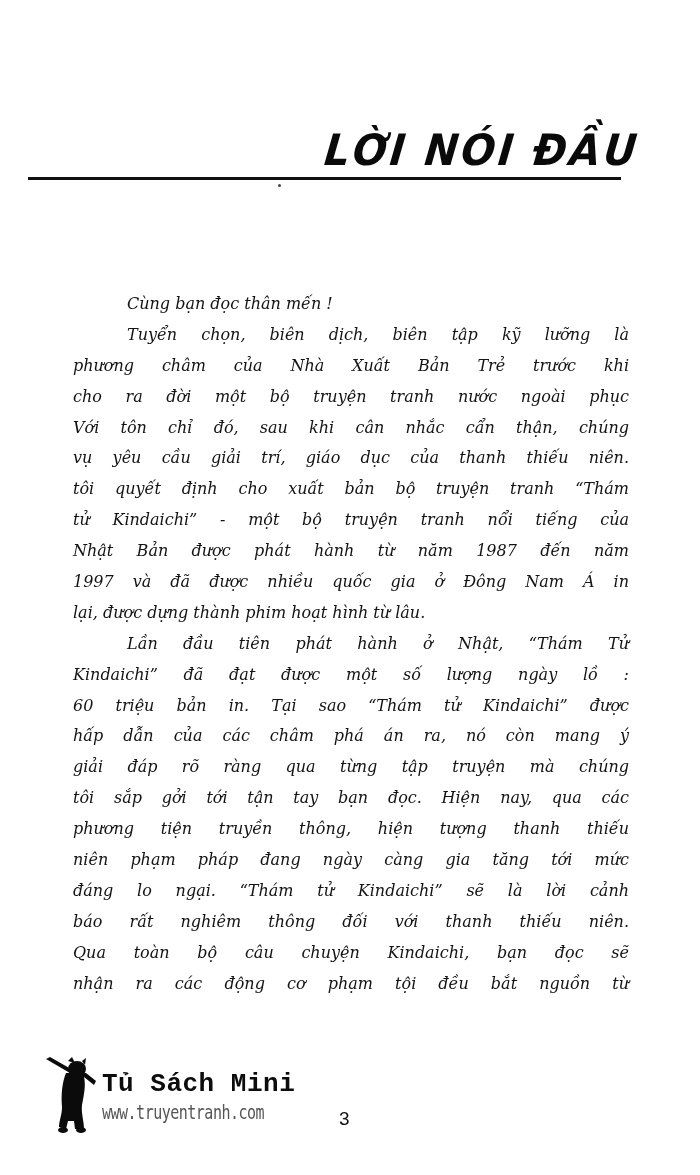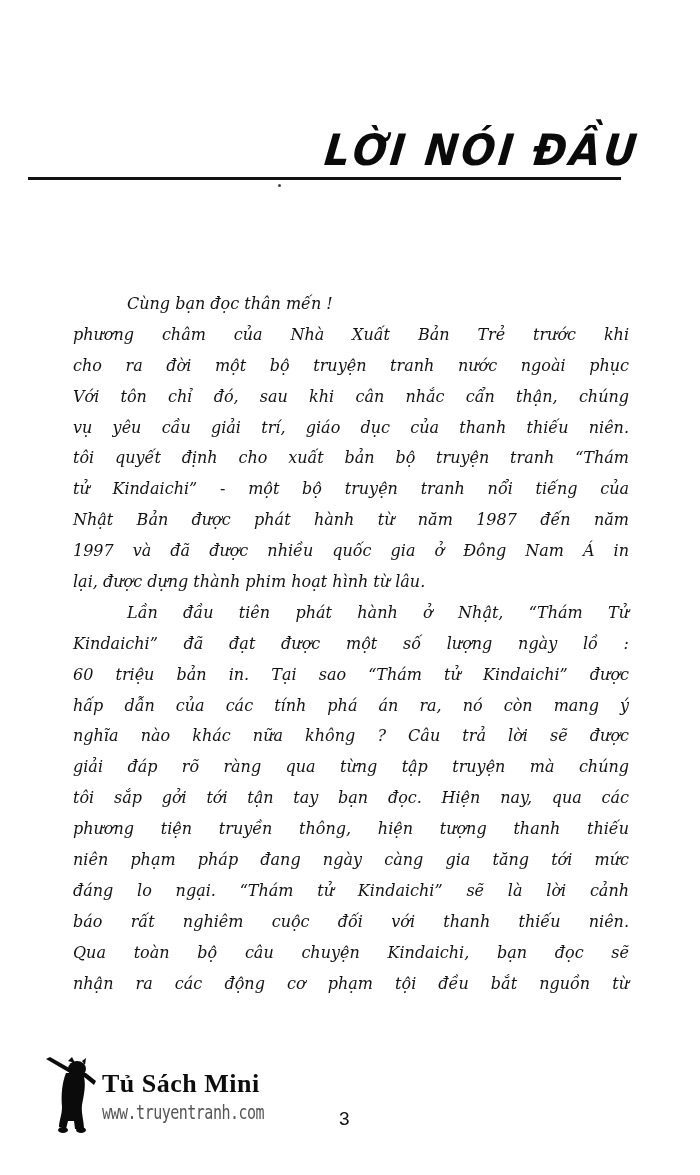--- a/index.html
+++ b/index.html
@@ -89,21 +89,21 @@
       position: absolute;
       left: 0;
       top: 0;
       width: 64px;
       height: 80px;
     }
     .logo-title {
       position: absolute;
       left: 58px;
       top: 14px;
-      font-family: Liberation Serif, serif;
+      font-family: Liberation Mono, monospace;
       font-weight: bold;
       font-size: 26px;
       letter-spacing: 0.5px;
       color: #0c0c0c;
       white-space: nowrap;
       line-height: 30px;
     }
     .logo-url {
       position: absolute;
       left: 58px;
@@ -130,40 +130,40 @@
 <body>
 
 <div class="page">
 
   <div class="title">LỜI NÓI ĐẦU</div>
   <div class="title-rule"></div>
   <div class="title-dot"></div>
 
   <div class="body-text">
     <span class="line last indent">Cùng bạn đọc thân mến !</span>
+    <span class="line indent">Tuyển chọn, biên dịch, biên tập kỹ lưỡng là</span>
     <span class="line">phương châm của Nhà Xuất Bản Trẻ trước khi</span>
     <span class="line">cho ra đời một bộ truyện tranh nước ngoài phục</span>
     <span class="line">Với tôn chỉ đó, sau khi cân nhắc cẩn thận, chúng</span>
     <span class="line">vụ yêu cầu giải trí, giáo dục của thanh thiếu niên.</span>
     <span class="line">tôi quyết định cho xuất bản bộ truyện tranh “Thám</span>
     <span class="line">tử Kindaichi” - một bộ truyện tranh nổi tiếng của</span>
     <span class="line">Nhật Bản được phát hành từ năm 1987 đến năm</span>
     <span class="line">1997 và đã được nhiều quốc gia ở Đông Nam Á in</span>
     <span class="line last">lại, được dựng thành phim hoạt hình từ lâu.</span>
     <span class="line indent">Lần đầu tiên phát hành ở Nhật, “Thám Tử</span>
     <span class="line">Kindaichi” đã đạt  được một số lượng ngày lồ :</span>
     <span class="line">60 triệu bản in. Tại sao “Thám tử Kindaichi” được</span>
-    <span class="line">hấp dẫn của các tính phá án ra, nó còn mang ý</span>
-    <span class="line">nghĩa nào khác nữa không ? Câu trả lời sẽ được</span>
+    <span class="line">hấp dẫn của các châm phá án ra, nó còn mang ý</span>
     <span class="line">giải đáp rõ ràng qua từng tập truyện mà chúng</span>
     <span class="line">tôi sắp gởi tới tận tay bạn đọc. Hiện nay, qua các</span>
     <span class="line">phương tiện truyền thông, hiện tượng thanh thiếu</span>
     <span class="line">niên phạm pháp đang ngày càng gia tăng tới mức</span>
     <span class="line">đáng lo ngại. “Thám tử Kindaichi” sẽ là lời cảnh</span>
-    <span class="line">báo rất nghiêm cuộc  đối với thanh thiếu niên.</span>
+    <span class="line">báo rất nghiêm thông  đối với thanh thiếu niên.</span>
     <span class="line">Qua toàn bộ câu chuyện Kindaichi, bạn đọc sẽ</span>
     <span class="line">nhận ra các động cơ phạm tội đều bắt nguồn từ</span>
   </div>
 
   <div class="footer-logo">
     <svg class="ninja" viewBox="0 0 64 80" xmlns="http://www.w3.org/2000/svg">
 
       <polygon points="2,4 6,2 34,18 31,21" fill="#0b0b0b"></polygon>
 
       <polygon points="24,6 28,2 31,8" fill="#0b0b0b"></polygon>

